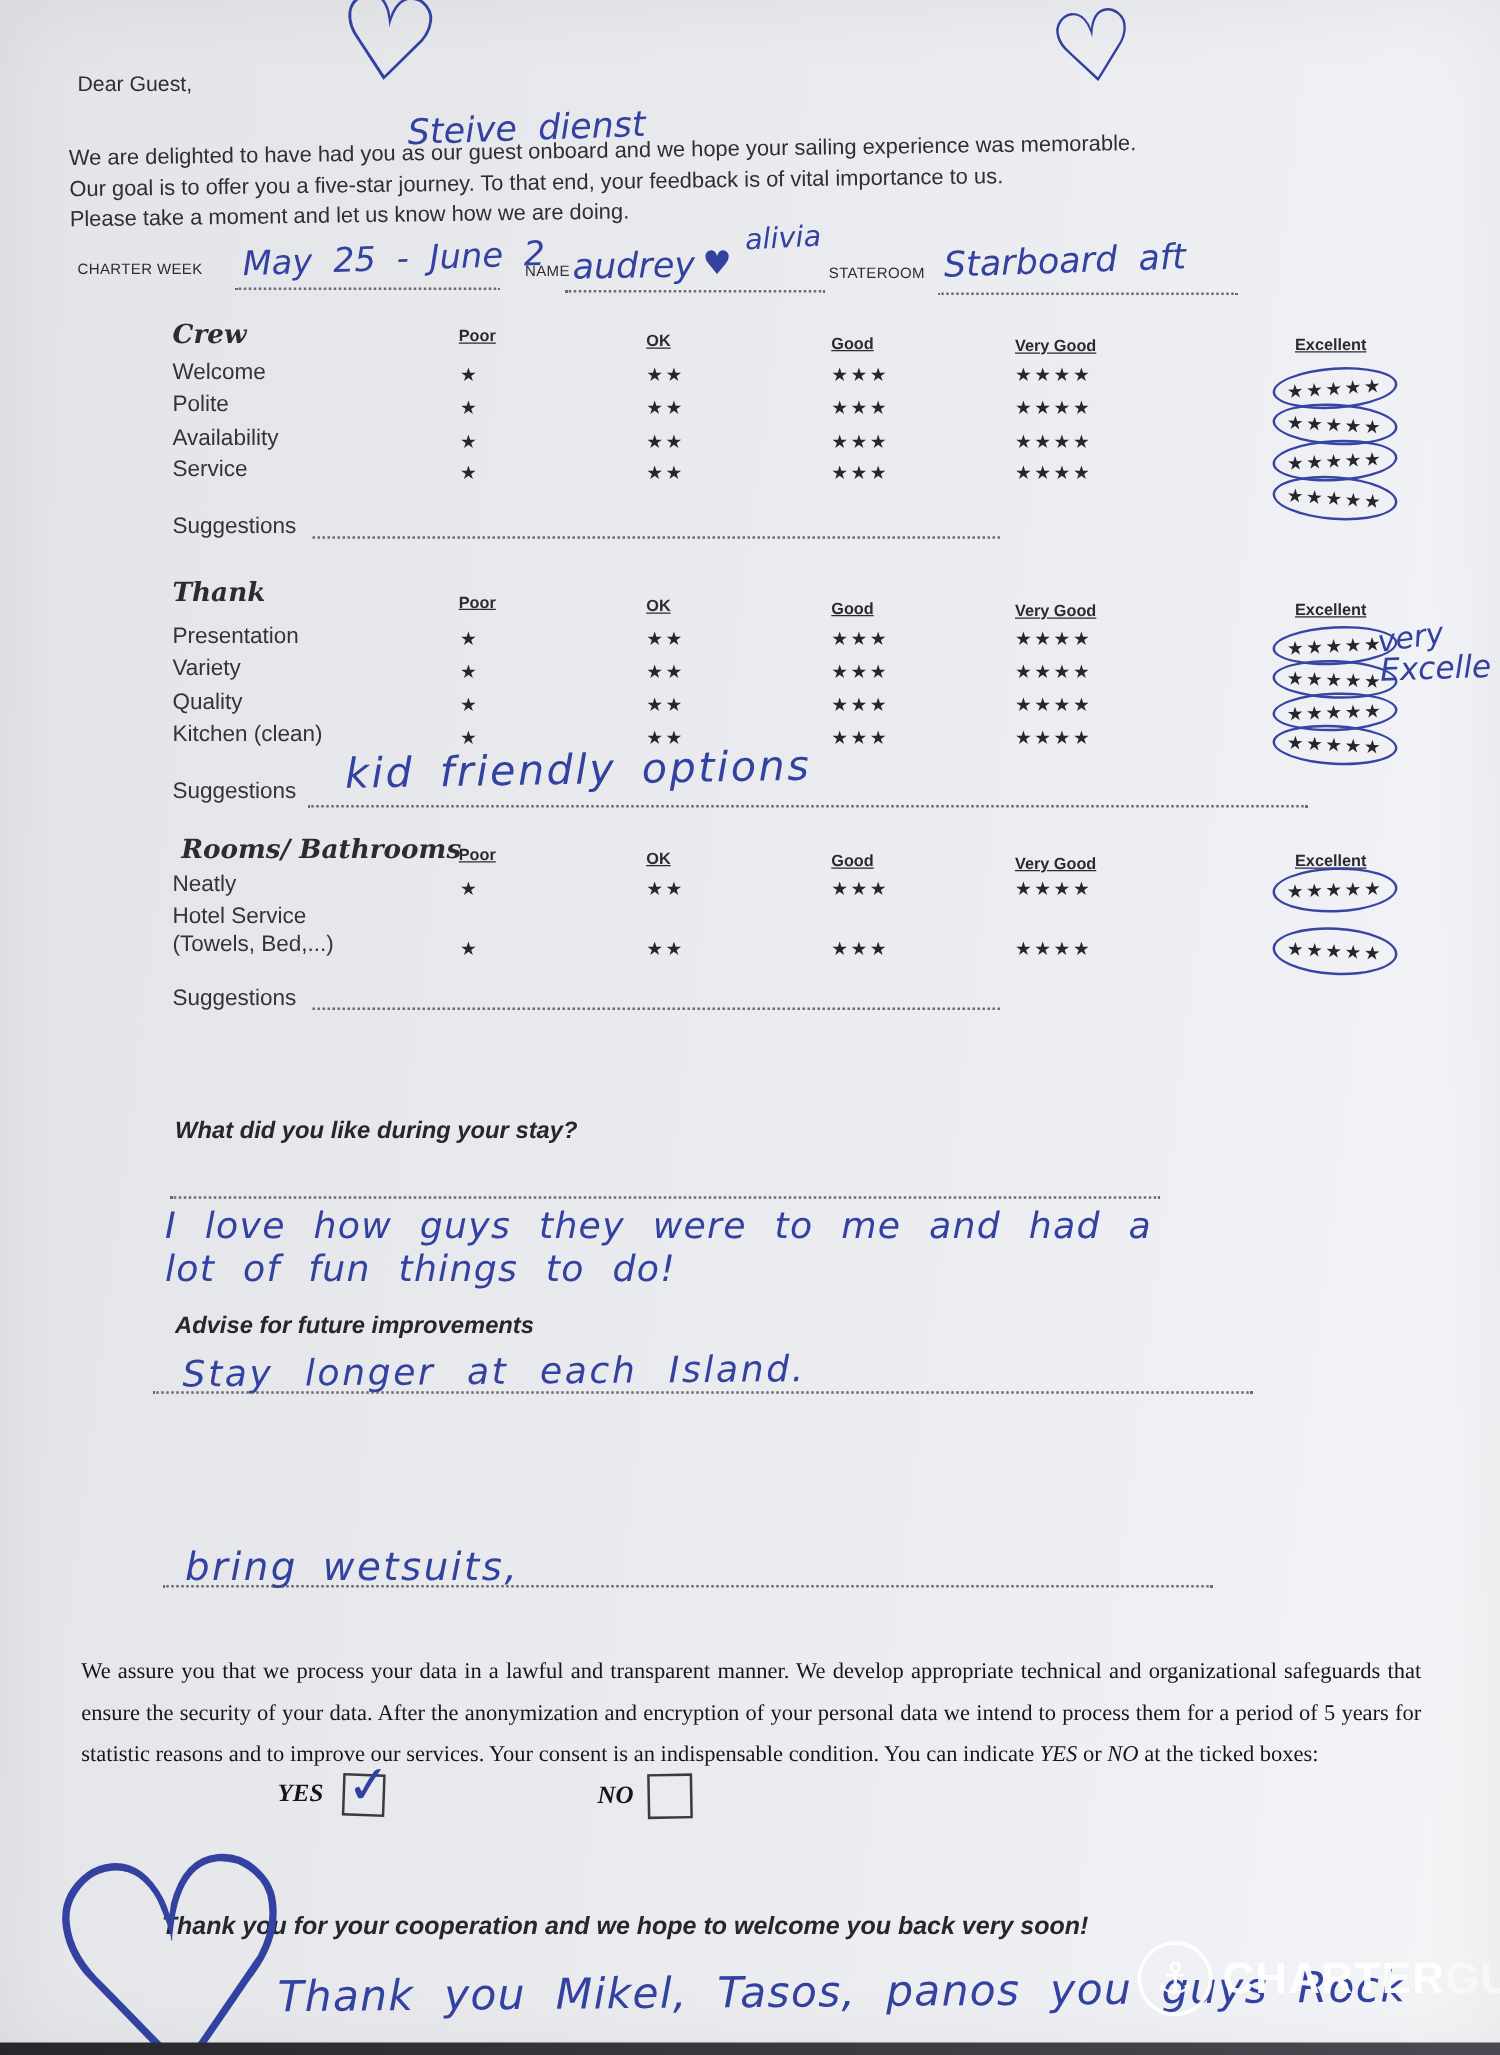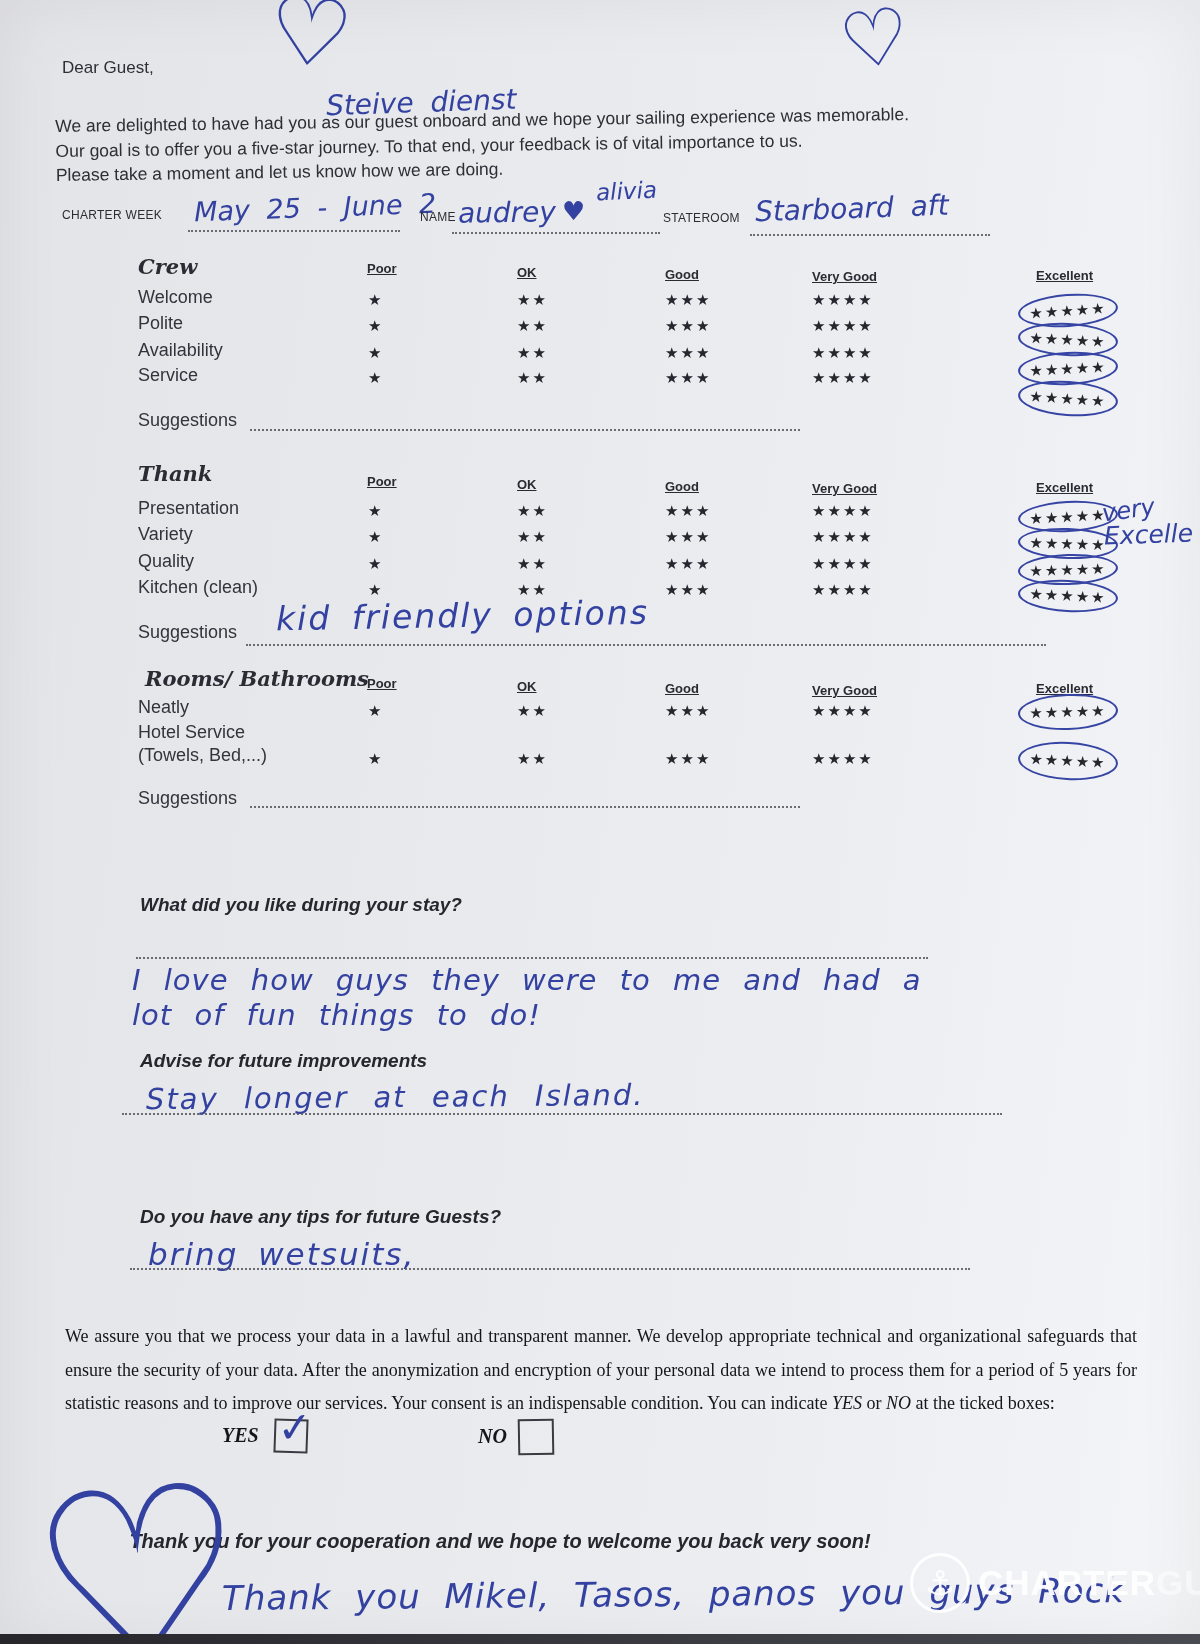--- a/index.html
+++ b/index.html
@@ -178,21 +178,20 @@
 
   <div class="abs q" style="left:140px;top:894px">What did you like during your stay?</div>
   <div class="abs dots" style="left:136px;top:957px;width:792px"></div>
   <div class="abs hw" style="left:132px;top:963px;font-size:29px;letter-spacing:1px;word-spacing:12px">I love how guys they were to me and had a</div>
   <div class="abs hw" style="left:132px;top:998px;font-size:29px;letter-spacing:1px;word-spacing:12px">lot of fun things to do!</div>
 
   <div class="abs q" style="left:140px;top:1050px">Advise for future improvements</div>
   <div class="abs hw" style="left:146px;top:1080px;font-size:29px;letter-spacing:2px;word-spacing:14px;transform:rotate(-0.5deg)">Stay longer at each Island.</div>
   <div class="abs dots" style="left:122px;top:1113px;width:880px"></div>
 
-  <div class="abs q" style="left:140px;top:1206px">Do you have any tips for future Guests?</div>
   <div class="abs hw" style="left:148px;top:1236px;font-size:31px;letter-spacing:2px">bring wetsuits,</div>
   <div class="abs dots" style="left:130px;top:1268px;width:840px"></div>
 
   <div class="abs serif" style="left:65px;top:1320px;width:1072px;font-size:18px;line-height:33.5px;text-align:justify"><span>We assure you that we process your data in a lawful and transparent manner. We develop appropriate technical and organizational safeguards that ensure the security of your data. After the anonymization and encryption of your personal data we intend to process them for a period of 5 years for statistic reasons and to improve our services. Your consent is an indispensable condition. You can indicate </span><i>YES</i><span> or </span><i>NO</i><span> at the ticked boxes:</span></div>
 
   <div class="abs serif" style="left:222px;top:1424px;font-size:20px;font-weight:bold;font-style:italic">YES</div>
   <div class="abs box" style="left:274px;top:1419px;width:30px;height:30px;transform:rotate(2deg)">
     <span class="abs" style="left:1px;top:-18px;font-size:42px;color:#3341a0;font-family:'DejaVu Sans',sans-serif;transform:rotate(-6deg)">✓</span>
   </div>
   <div class="abs serif" style="left:478px;top:1425px;font-size:20px;font-weight:bold;font-style:italic">NO</div>

